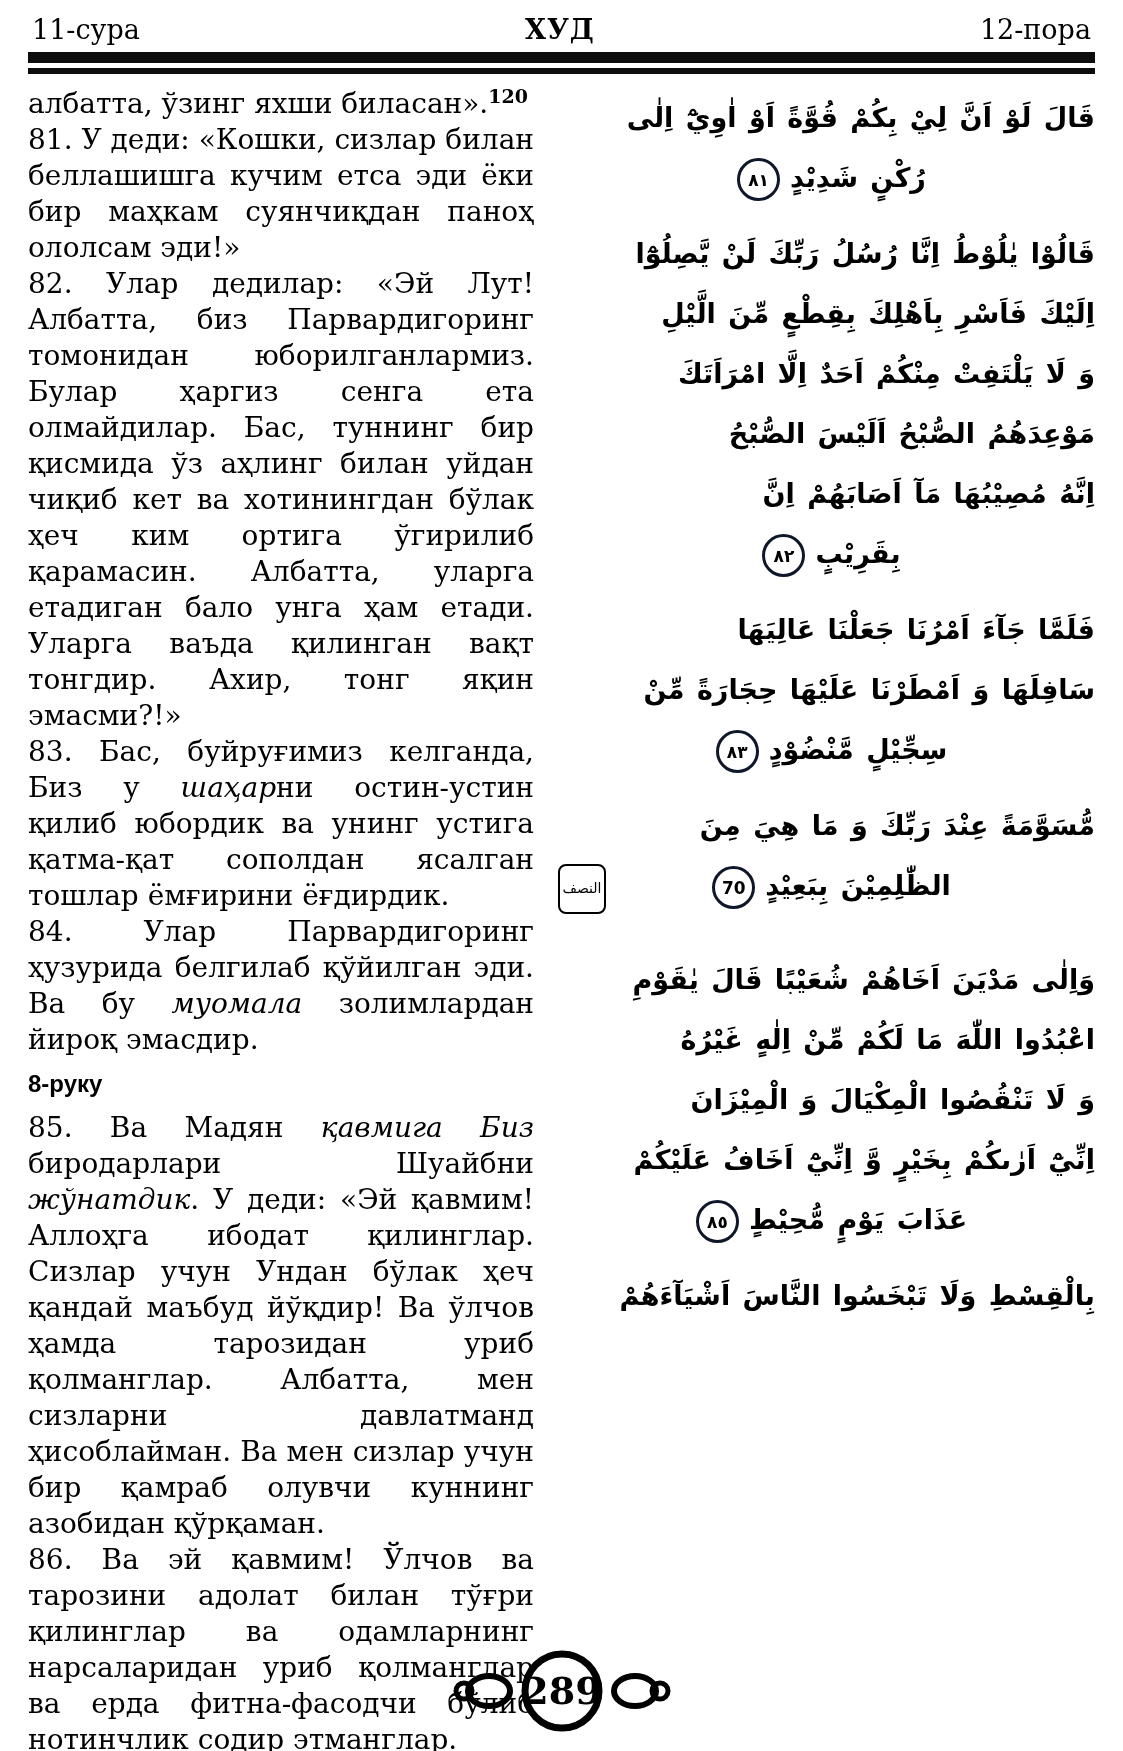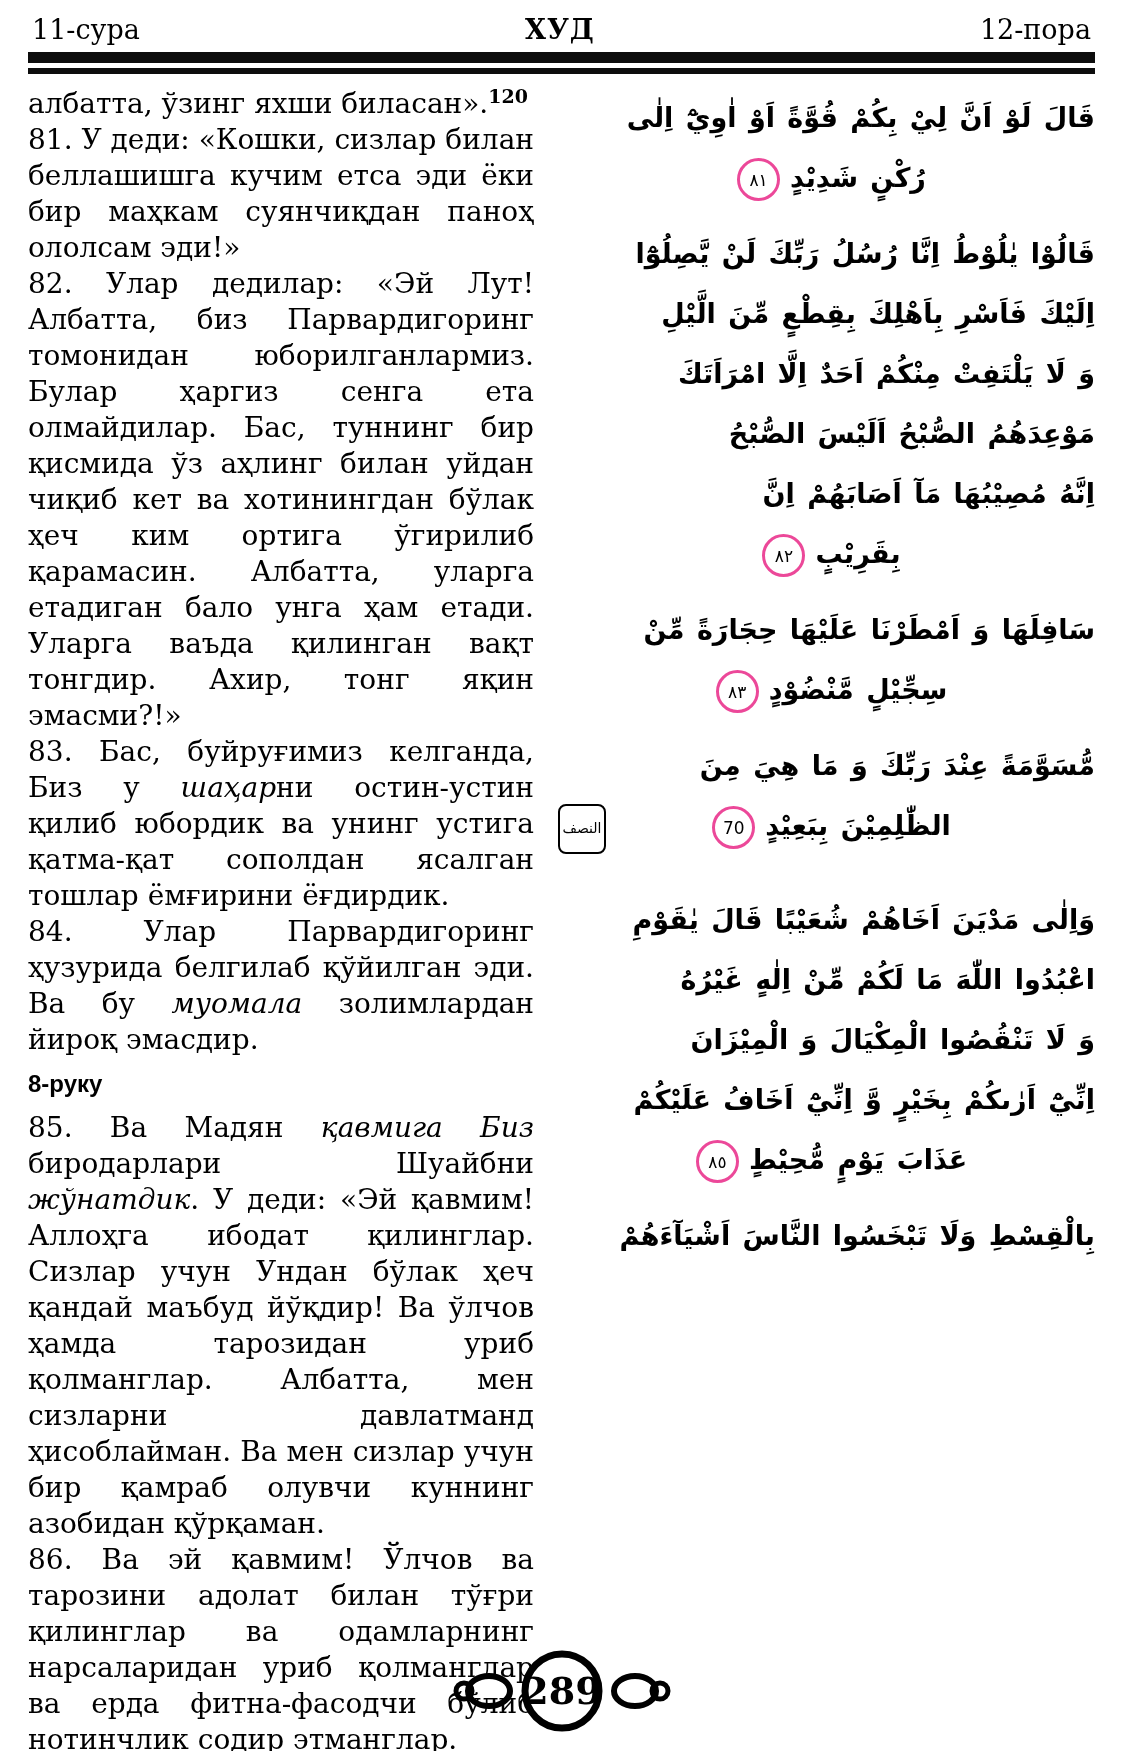--- a/index.html
+++ b/index.html
@@ -35,22 +35,22 @@
   .verse:nth-child(5){margin-top:34px;}
   .ar-line{
     font-family:"DejaVu Sans",sans-serif;
     font-size:27px;font-weight:700;
     line-height:60px;text-align:right;
     word-spacing:3px;white-space:nowrap;overflow:visible;
   }
   .ar-line.end{text-align:center;position:relative;}
   .verse-num{
     display:inline-flex;align-items:center;justify-content:center;
-    width:37px;height:37px;border:3px solid #ec4899;border-radius:50%;
-    font-size:17px;font-weight:normal;vertical-align:middle;margin:0 10px;
+    width:37px;height:37px;border:3px solid #0f172a;border-radius:50%;
+    font-size:17px;font-weight:bold;vertical-align:middle;margin:0 10px;
     line-height:normal;
     text-align:center;
   }
   .margin-marker{
     position:absolute;left:0;top:8px;
     width:44px;height:46px;border:2px solid #000;border-radius:8px;
     font-size:14px;font-weight:normal;line-height:44px;text-align:center;
     direction:rtl;
   }
 
@@ -90,20 +90,21 @@
         </div>
         <div class="verse">
           <div class="ar-line">قَالُوْا يٰلُوْطُ اِنَّا رُسُلُ رَبِّكَ لَنْ يَّصِلُوْٓا</div>
           <div class="ar-line">اِلَيْكَ فَاَسْرِ بِاَهْلِكَ بِقِطْعٍ مِّنَ الَّيْلِ</div>
           <div class="ar-line">وَ لَا يَلْتَفِتْ مِنْكُمْ اَحَدٌ اِلَّا امْرَاَتَكَ</div>
           <div class="ar-line">مَوْعِدَهُمُ الصُّبْحُ اَلَيْسَ الصُّبْحُ</div>
           <div class="ar-line">اِنَّهُ مُصِيْبُهَا مَآ اَصَابَهُمْ اِنَّ</div>
           <div class="ar-line end"><span>بِقَرِيْبٍ</span><span class="verse-num">٨٢</span></div>
         </div>
         <div class="verse">
+          <div class="ar-line">فَلَمَّا جَآءَ اَمْرُنَا جَعَلْنَا عَالِيَهَا</div>
           <div class="ar-line">سَافِلَهَا وَ اَمْطَرْنَا عَلَيْهَا حِجَارَةً مِّنْ</div>
           <div class="ar-line end"><span>سِجِّيْلٍ مَّنْضُوْدٍ</span><span class="verse-num">٨٣</span></div>
         </div>
         <div class="verse">
           <div class="ar-line">مُّسَوَّمَةً عِنْدَ رَبِّكَ وَ مَا هِيَ مِنَ</div>
           <div class="ar-line end"><span>الظّٰلِمِيْنَ بِبَعِيْدٍ</span><span class="verse-num">70</span><span class="margin-marker">النصف</span></div>
         </div>
         <div class="verse">
           <div class="ar-line">وَاِلٰى مَدْيَنَ اَخَاهُمْ شُعَيْبًا قَالَ يٰقَوْمِ</div>
           <div class="ar-line">اعْبُدُوا اللّٰهَ مَا لَكُمْ مِّنْ اِلٰهٍ غَيْرُهُ</div>

